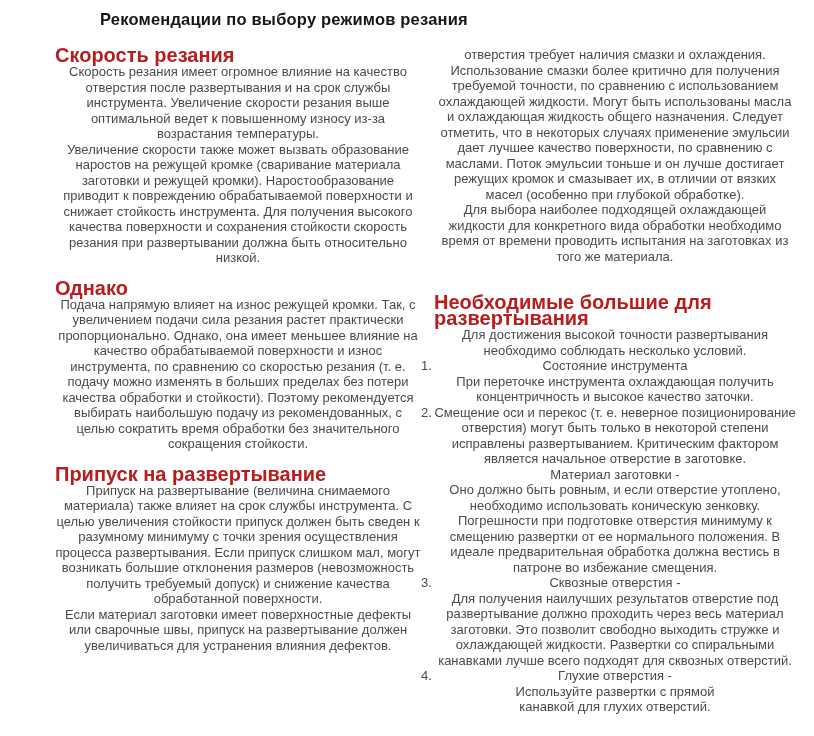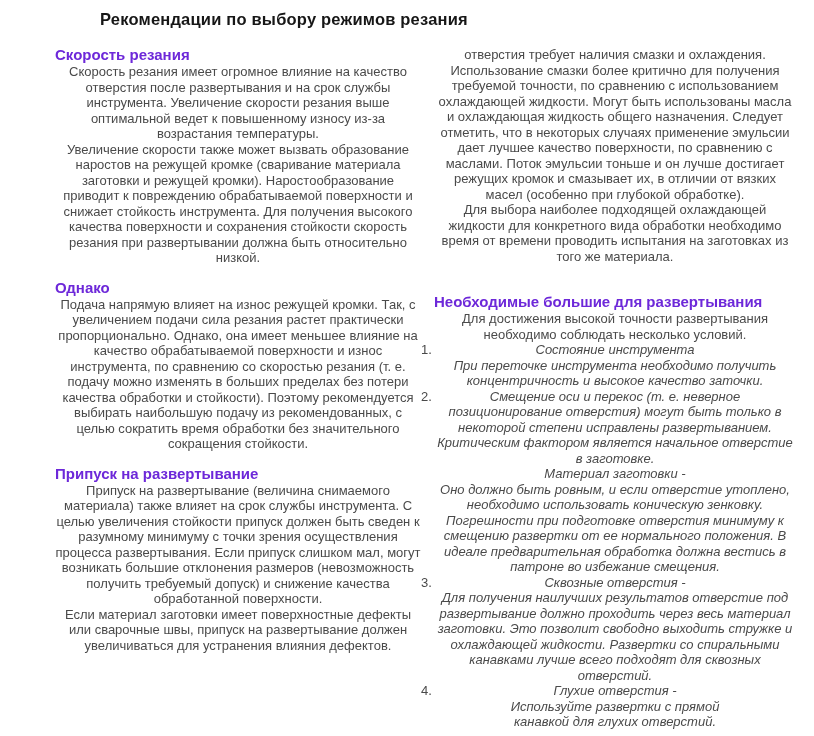--- a/index.html
+++ b/index.html
@@ -37,24 +37,24 @@
     flex: none;
   }
   .col-right {
     width: 375px;
     flex: none;
     box-sizing: border-box;
     padding-left: 13px;
   }
   h2.section-heading {
     margin: 14px 0 1px 0;
-    font-size: 15px;
+    font-size: 20px;
     line-height: 16px;
     font-weight: bold;
-    color: #6d28d9;
+    color: #b91c1c;
   }
   .col-left section:first-child h2.section-heading {
     margin-top: 0;
   }
   h2.conditions-heading {
     margin: 30px 0 1px 0;
   }
   p.body-text {
     margin: 0;
     font-size: 13px;
@@ -69,21 +69,20 @@
   .num-item .num {
     flex: none;
     width: 13px;
     margin-left: -13px;
     font-size: 13px;
     line-height: 15.5px;
   }
   .num-item .item-content {
     flex: 1 1 auto;
     min-width: 0;
-    font-style: italic;
   }
 </style>
 </head>
 <body>
 
 <div class="page">
 
   <h1 class="doc-title">Рекомендации по выбору режимов резания</h1>
 
   <div class="columns">
@@ -116,21 +115,21 @@
       <p class="body-text">Для выбора наиболее подходящей охлаждающей жидкости для конкретного вида обработки необходимо время от времени проводить испытания на заготовках из того же материала.</p>
 
       <section>
         <h2 class="section-heading conditions-heading">Необходимые большие для развертывания</h2>
         <p class="body-text">Для достижения высокой точности развертывания необходимо соблюдать несколько условий.</p>
 
         <div class="num-item">
           <span class="num">1.</span>
           <div class="item-content">
             <p class="body-text">Состояние инструмента</p>
-            <p class="body-text">При переточке инструмента необходимо получить концентричность и высокое качество заточки.</p>
+            <p class="body-text">При переточке инструмента охлаждающая получить концентричность и высокое качество заточки.</p>
           </div>
         </div>
 
         <div class="num-item">
           <span class="num">2.</span>
           <div class="item-content">
             <p class="body-text">Смещение оси и перекос (т. е. неверное позиционирование отверстия) могут быть только в некоторой степени исправлены развертыванием. Критическим фактором является начальное отверстие в заготовке.</p>
             <p class="body-text">Материал заготовки -</p>
             <p class="body-text">Оно должно быть ровным, и если отверстие утоплено, необходимо использовать коническую зенковку. Погрешности при подготовке отверстия минимуму к смещению развертки от ее нормального положения. В идеале предварительная обработка должна вестись в патроне во избежание смещения.</p>
           </div>

